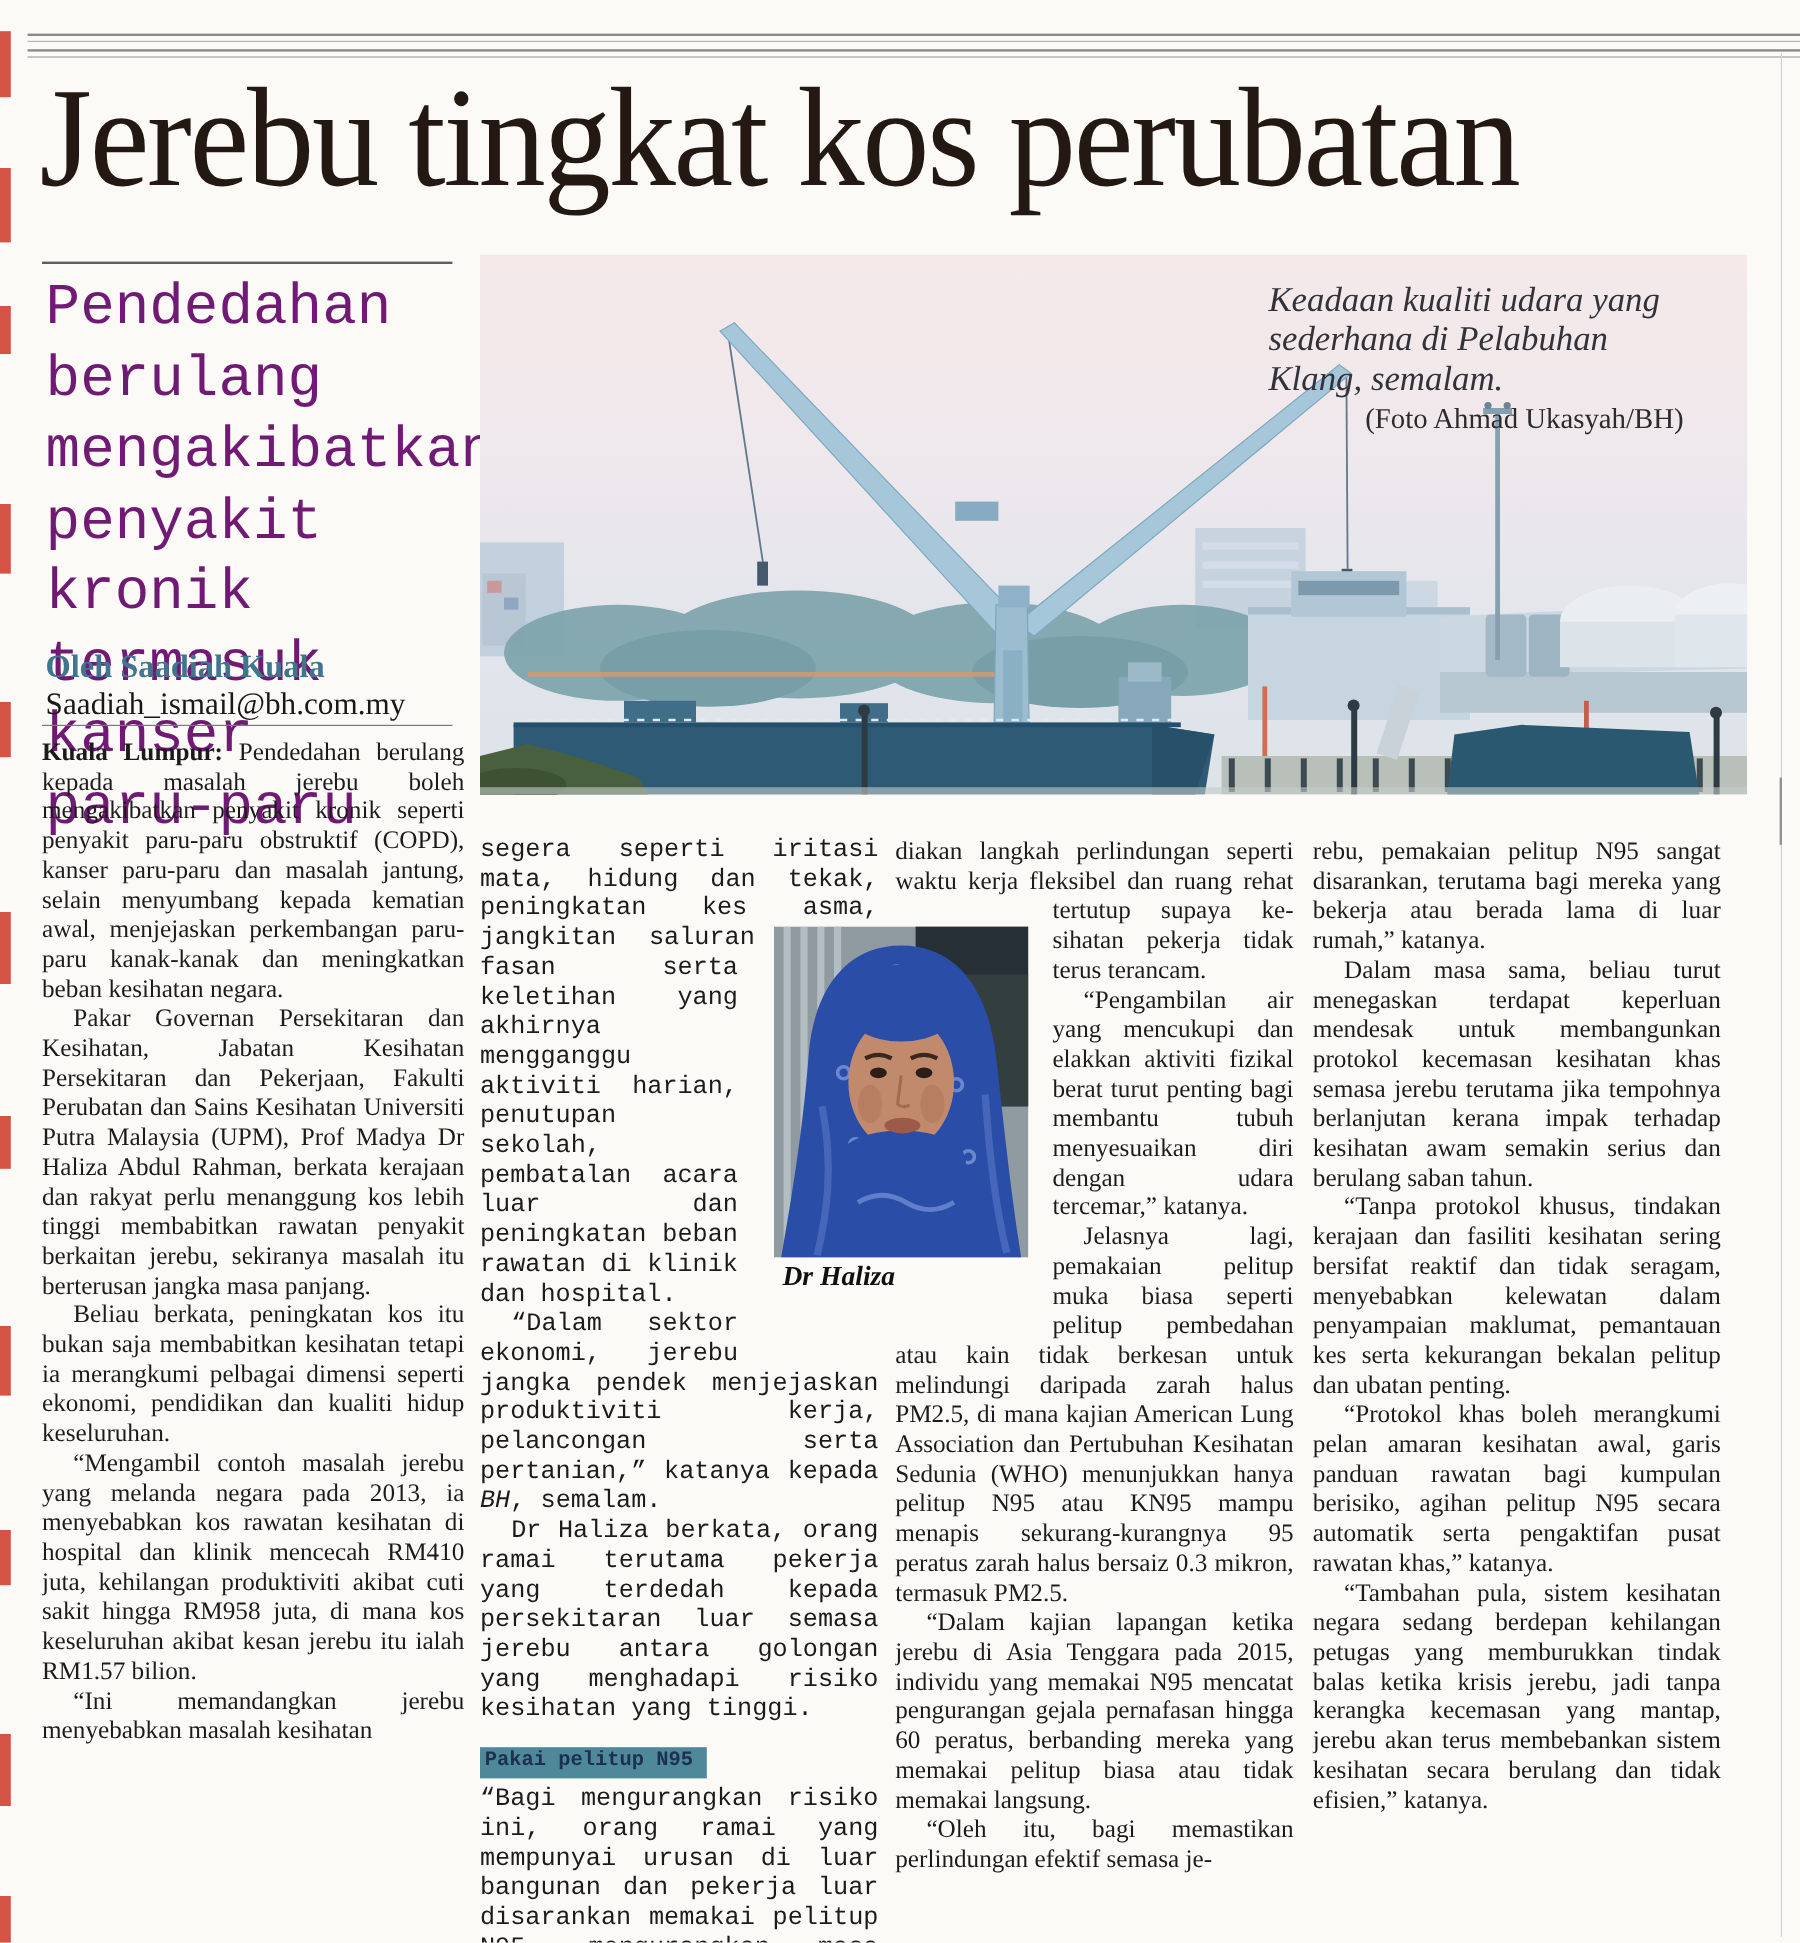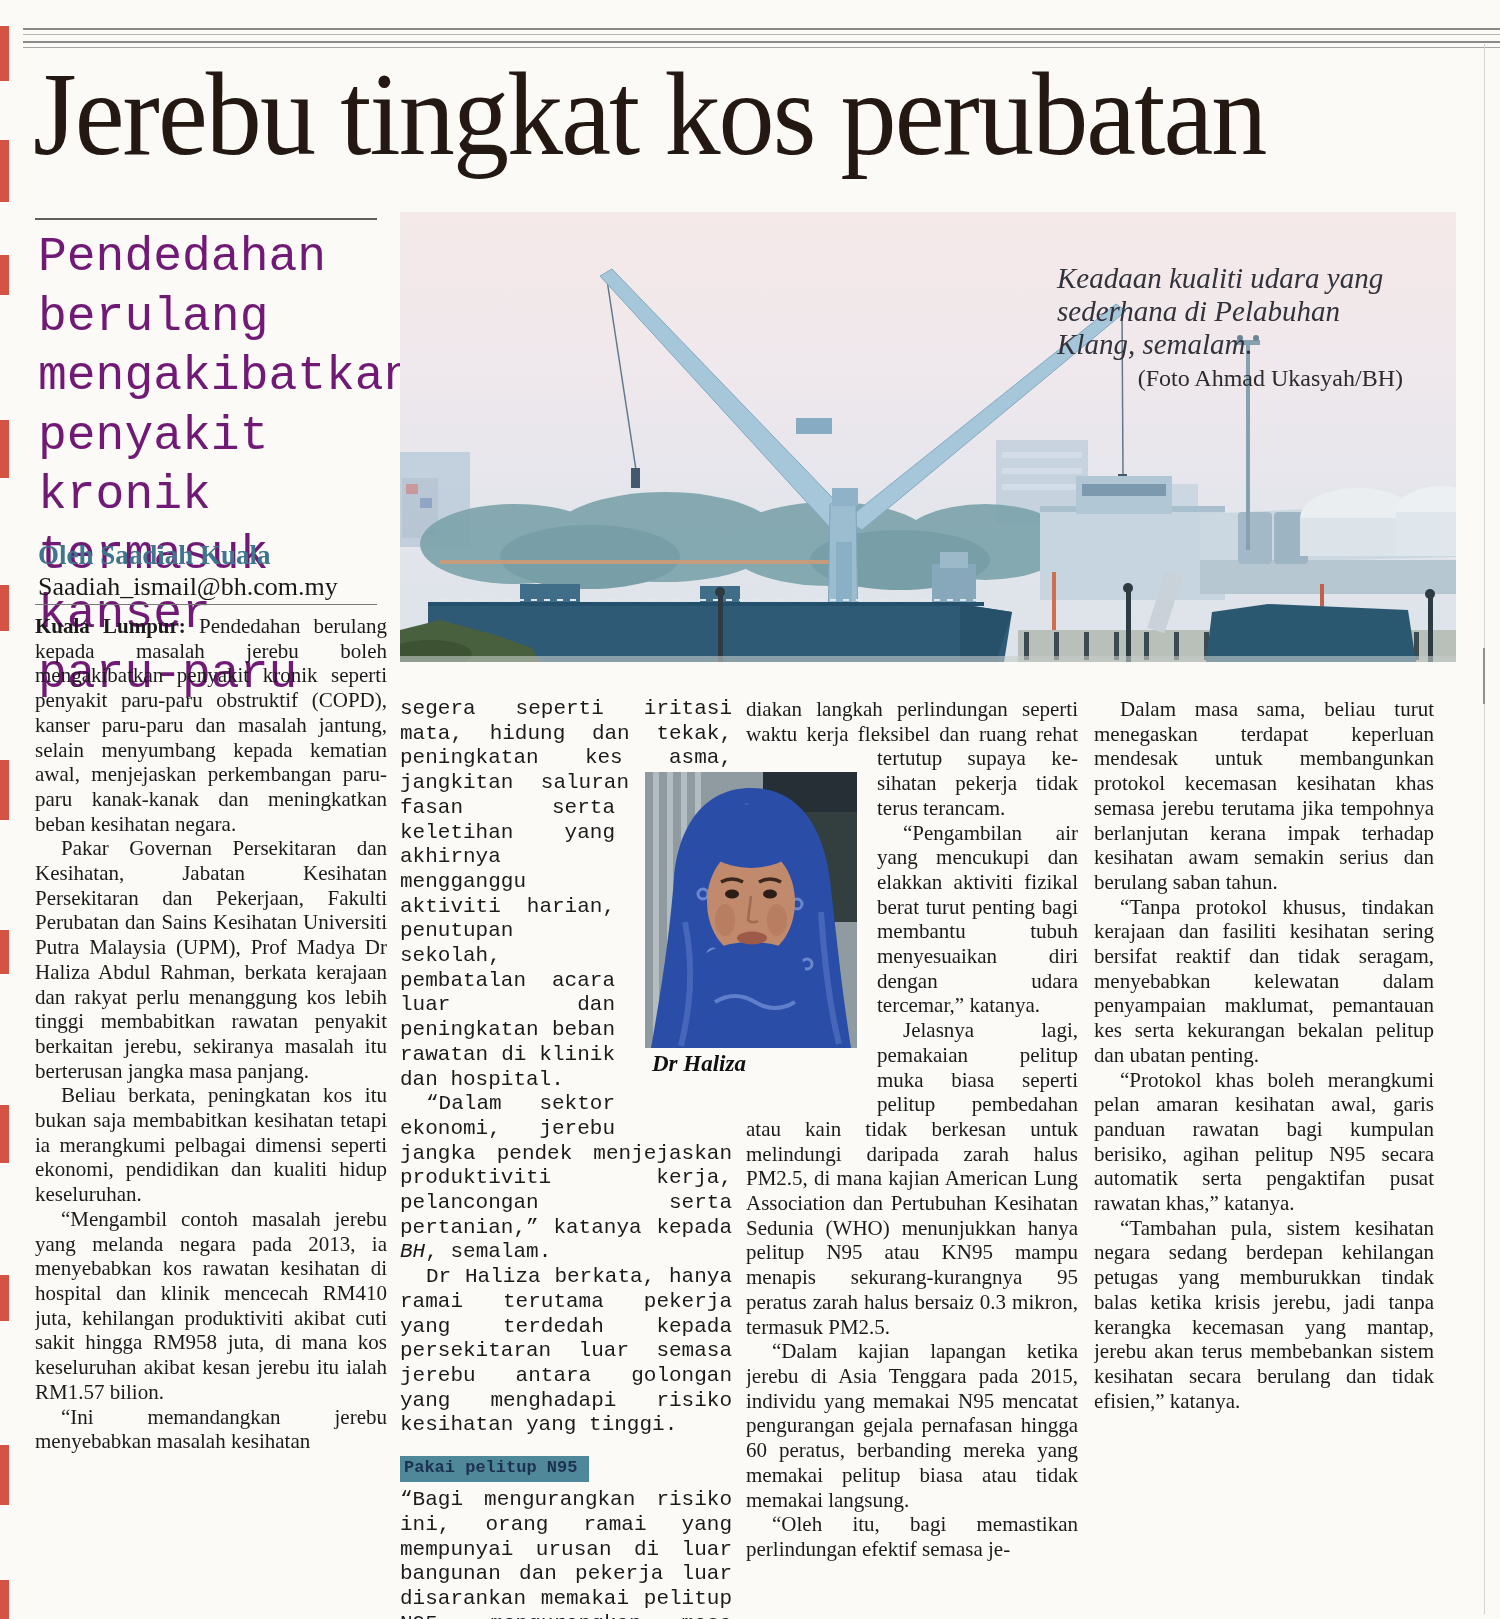--- a/index.html
+++ b/index.html
@@ -44,21 +44,21 @@
   .wrapR{float:right;width:108px;height:344px;margin-left:9px;}
   .wrapL{float:left;width:122px;height:350px;margin-right:9px;}
 
   #subhead{
     display:inline-block;margin:18px 0 6px 0;padding:1px 12px 3px 4px;
     background:#4e8899;color:#1c3050;font-weight:bold;font-size:17px;line-height:1.3;
   }
 
   #port-photo{position:absolute;left:400px;top:212px;width:1056px;height:450px;}
   #photo-caption-block{position:absolute;left:1057px;top:234px;width:352px;}
-  #photo-caption{font-style:italic;font-size:29px;line-height:1.14;color:#32323a;margin-top:28px;}
+  #photo-caption{font-style:italic;font-size:29px;line-height:1.14;color:#32323a;}
   #photo-credit{margin-top:4px;font-size:24px;color:#2b2b2b;text-align:right;padding-right:6px;}
 
   #inset-photo{position:absolute;left:645px;top:772px;width:212px;height:276px;}
   #inset-caption{position:absolute;left:652px;top:1051px;font-size:23px;font-style:italic;font-weight:bold;color:#101010;}
 </style>
 </head>
 <body>
 
 <div class="toprule" style="top:28px;height:2px;"></div>
 <div class="toprule" style="top:34px;height:1px;background:#b3b3b3;"></div>
@@ -207,35 +207,36 @@
   <p><span class="dateline">Kuala Lumpur:</span><span> Pendedahan berulang kepada masalah jerebu boleh mengakibatkan penyakit kronik seperti penyakit paru-paru obstruktif (COPD), kanser paru-paru dan masalah jantung, selain menyumbang kepada kematian awal, menjejaskan perkembangan paru-paru kanak-kanak dan meningkatkan beban kesihatan negara.</span></p>
   <p class="ind">Pakar Governan Persekitaran dan Kesihatan, Jabatan Kesihatan Persekitaran dan Pekerjaan, Fakulti Perubatan dan Sains Kesihatan Universiti Putra Malaysia (UPM), Prof Madya Dr Haliza Abdul Rahman, berkata kerajaan dan rakyat perlu menanggung kos lebih tinggi membabitkan rawatan penyakit berkaitan jerebu, sekiranya masalah itu berterusan jangka masa panjang.</p>
   <p class="ind">Beliau berkata, peningkatan kos itu bukan saja membabitkan kesihatan tetapi ia merangkumi pelbagai dimensi seperti ekonomi, pendidikan dan kualiti hidup keseluruhan.</p>
   <p class="ind">“Mengambil contoh masalah jerebu yang melanda negara pada 2013, ia menyebabkan kos rawatan kesihatan di hospital dan klinik mencecah RM410 juta, kehilangan produktiviti akibat cuti sakit hingga RM958 juta, di mana kos keseluruhan akibat kesan jerebu itu ialah RM1.57 bilion.</p>
   <p class="ind">“Ini memandangkan jerebu menyebabkan masalah kesihatan</p>
 </div>
 
 <div id="col2" class="bodycol">
   <p><span>segera seperti iritasi mata, hidung dan tekak, peningkatan kes asma, jangkitan saluran perna-</span><span class="wrapR"></span><span>fasan serta keletihan yang akhirnya mengganggu aktiviti harian, penutupan sekolah, pembatalan acara luar dan peningkatan beban rawatan di klinik dan hospital.</span></p>
   <p class="ind"><span>“Dalam sektor ekonomi, jerebu jangka pendek menjejaskan produktiviti kerja, pelancongan serta pertanian,” katanya kepada </span><span class="bh">BH</span><span>, semalam.</span></p>
-  <p class="ind">Dr Haliza berkata, hanya ramai terutama pekerja yang terdedah kepada persekitaran luar semasa jerebu antara golongan yang menghadapi risiko kesihatan yang tinggi.</p>
+  <p class="ind">Dr Haliza berkata, orang ramai terutama pekerja yang terdedah kepada persekitaran luar semasa jerebu antara golongan yang menghadapi risiko kesihatan yang tinggi.</p>
   <div><span id="subhead">Pakai pelitup N95</span></div>
   <p>“Bagi mengurangkan risiko ini, orang ramai yang mempunyai urusan di luar bangunan dan pekerja luar disarankan memakai pelitup N95, mengurangkan masa terdedah di luar serta memantau kualiti udara melalui aplikasi seperti MyIPU.</p>
   <p class="ind">“Dalam masa sama, majikan perlu memainkan dalam menye-</p>
 </div>
 
 <div id="col3" class="bodycol">
   <p><span>diakan langkah perlindungan seperti waktu kerja fleksibel dan ruang rehat tertutup supaya ke-</span><span class="wrapL"></span><span>sihatan pekerja tidak terus terancam.</span></p>
   <p class="ind">“Pengambilan air yang mencukupi dan elakkan aktiviti fizikal berat turut penting bagi membantu tubuh menyesuaikan diri dengan udara tercemar,” katanya.</p>
   <p class="ind">Jelasnya lagi, pemakaian pelitup muka biasa seperti pelitup pembedahan atau kain tidak berkesan untuk melindungi daripada zarah halus PM2.5, di mana kajian American Lung Association dan Pertubuhan Kesihatan Sedunia (WHO) menunjukkan hanya pelitup N95 atau KN95 mampu menapis sekurang-kurangnya 95 peratus zarah halus bersaiz 0.3 mikron, termasuk PM2.5.</p>
   <p class="ind">“Dalam kajian lapangan ketika jerebu di Asia Tenggara pada 2015, individu yang memakai N95 mencatat pengurangan gejala pernafasan hingga 60 peratus, berbanding mereka yang memakai pelitup biasa atau tidak memakai langsung.</p>
   <p class="ind">“Oleh itu, bagi memastikan perlindungan efektif semasa je-</p>
 </div>
 
 <div id="col4" class="bodycol">
+  <p>rebu, pemakaian pelitup N95 sangat disarankan, terutama bagi mereka yang bekerja atau berada lama di luar rumah,” katanya.</p>
   <p class="ind">Dalam masa sama, beliau turut menegaskan terdapat keperluan mendesak untuk membangunkan protokol kecemasan kesihatan khas semasa jerebu terutama jika tempohnya berlanjutan kerana impak terhadap kesihatan awam semakin serius dan berulang saban tahun.</p>
   <p class="ind">“Tanpa protokol khusus, tindakan kerajaan dan fasiliti kesihatan sering bersifat reaktif dan tidak seragam, menyebabkan kelewatan dalam penyampaian maklumat, pemantauan kes serta kekurangan bekalan pelitup dan ubatan penting.</p>
   <p class="ind">“Protokol khas boleh merangkumi pelan amaran kesihatan awal, garis panduan rawatan bagi kumpulan berisiko, agihan pelitup N95 secara automatik serta pengaktifan pusat rawatan khas,” katanya.</p>
   <p class="ind">“Tambahan pula, sistem kesihatan negara sedang berdepan kehilangan petugas yang memburukkan tindak balas ketika krisis jerebu, jadi tanpa kerangka kecemasan yang mantap, jerebu akan terus membebankan sistem kesihatan secara berulang dan tidak efisien,” katanya.</p>
 </div>
 
 <div id="inset-photo">
 <svg viewBox="0 0 212 276" width="212" height="276">
   <rect x="0" y="0" width="212" height="276" fill="#8f9ba0"></rect>
   <g opacity=".7" fill="#c3ccd0">

